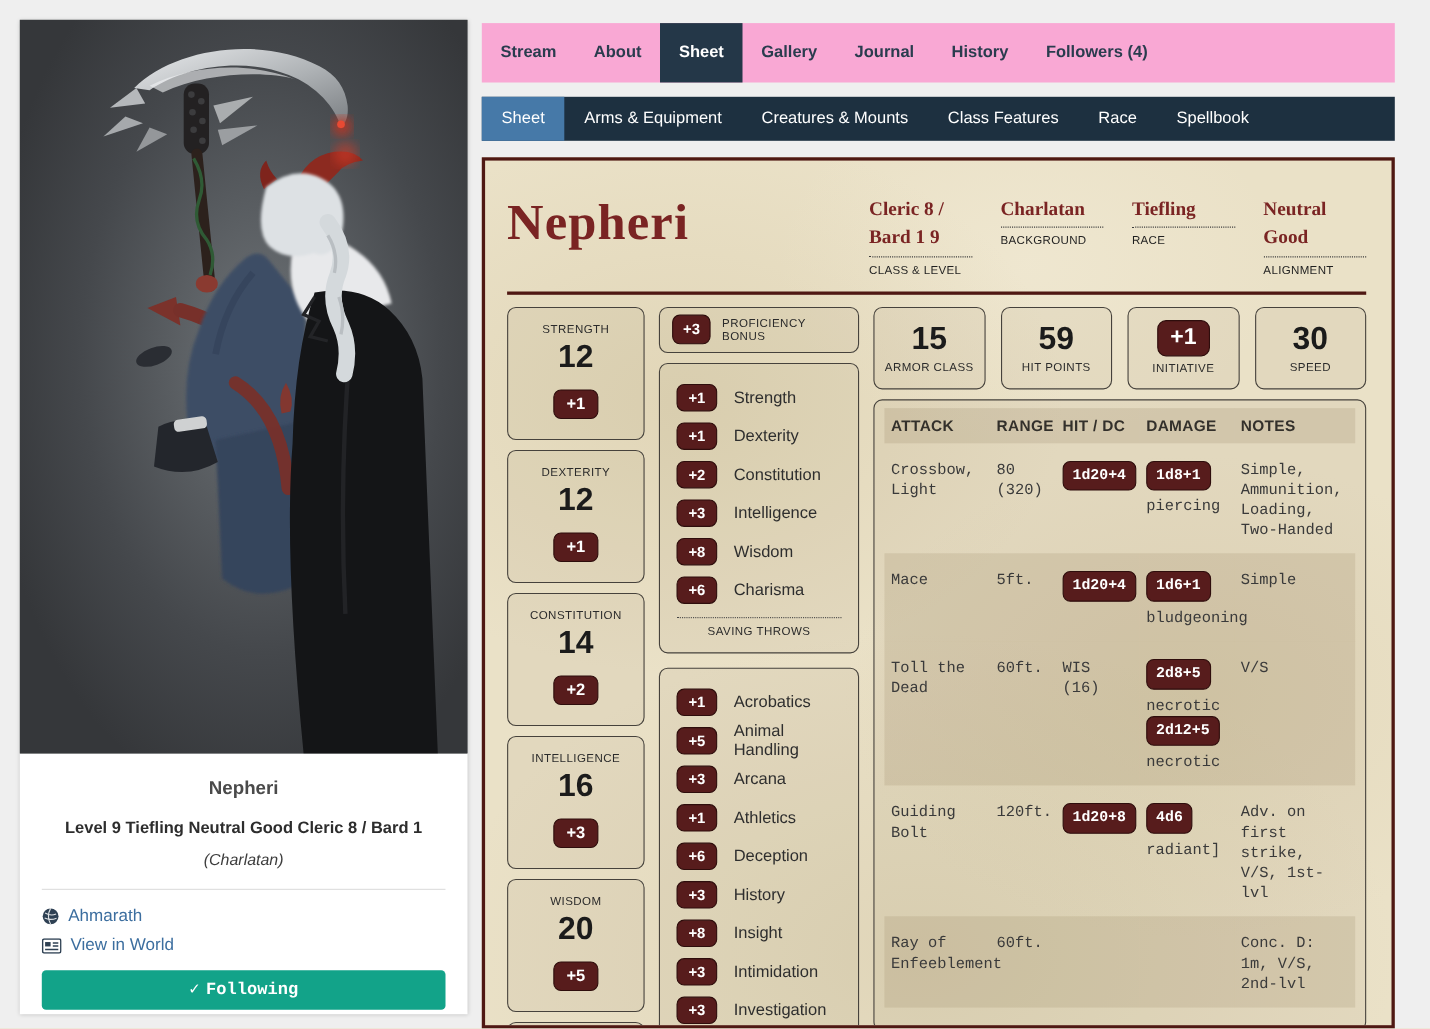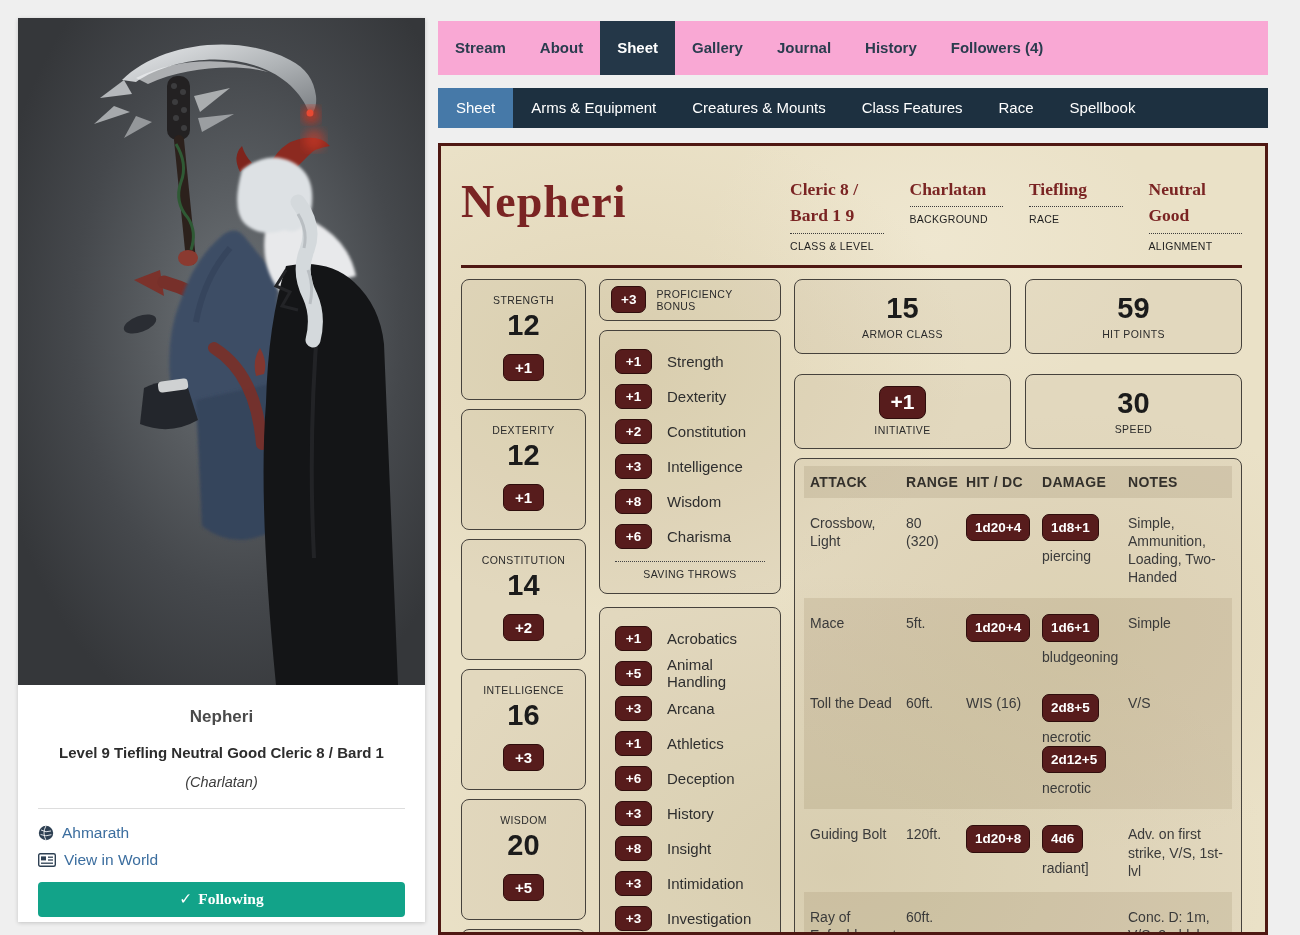--- a/index.html
+++ b/index.html
@@ -18,21 +18,21 @@
   .profile-info{padding:12px 20px 0;text-align:center}
   .profile-name{font-size:17px;font-weight:bold;color:#4a4a4a;margin:10px 0 16px}
   .profile-summary{font-size:15px;font-weight:bold;color:#2d2d2d;margin:11px;line-height:1.35}
   .profile-subtitle{font-style:italic;font-size:14.5px;color:#3d3d3d;margin:2px 0 0}
   .profile-divider{border:none;border-top:1px solid #ddd;margin:18px 0 15px}
   .profile-links{text-align:left}
   .profile-link{display:flex;align-items:center;gap:8px;color:#3c6e9f;font-size:15.5px;text-decoration:none;margin-bottom:9px;cursor:pointer}
   .profile-link svg{flex:none}
   .follow-btn{
     display:block;width:100%;margin-top:13px;background:#12a389;border:none;border-radius:4px;
-    color:#fff;font-size:15.5px;font-weight:bold;padding:8px 0 9px;cursor:pointer;font-family:Liberation Serif, serif;
+    color:#fff;font-size:15.5px;font-weight:bold;padding:8px 0 9px;cursor:pointer;font-family:Liberation Mono, monospace;
   }
   .follow-check{font-weight:normal;margin-right:6px}
   
   .main{position:absolute;left:438px;top:21px;width:830px}
   .top-tabs{background:#f9a8d4;height:54px;display:flex}
   .top-tab{line-height:54px;padding:0 17px;font-size:15px;font-weight:bold;color:#2a3c4e;text-decoration:none;cursor:pointer;white-space:nowrap}
   .top-tab.active{background:#243748;color:#fff}
   .sheet-tabs{background:#1d3040;height:40px;display:flex;margin-top:13px}
   .sheet-tab{line-height:40px;padding:0 18px;font-size:15px;color:#fff;text-decoration:none;cursor:pointer;white-space:nowrap}
   .sheet-tab.active{background:#4679a8}
@@ -79,37 +79,37 @@
   .prof-badge{font-size:13.5px;padding:5px 9px}
   .prof-label{font-size:10.5px;color:#2b2b2b;letter-spacing:.4px}
   .saves-box{padding:17px 15px 4px;margin-bottom:13px}
   .skills-box{padding:17px 15px 10px;min-height:420px}
   .mod-row{display:flex;align-items:center;gap:15px;margin-bottom:8px;height:27px}
   .mod-badge{font-size:13.5px;min-width:37px;text-align:center;padding:4px 0}
   .mod-name{font-size:15px;color:#2e2e2e}
   .saves-divider{border:none;border-top:1px dotted #444;margin:11px 0 6px}
   .saves-label{text-align:center;font-size:10.5px;color:#2b2b2b;letter-spacing:.4px;padding-bottom:9px}
   
-  .stats-grid{display:grid;grid-template-columns:1fr 1fr;gap:20px 14px;margin-bottom:9px}
+  .stats-grid{display:grid;grid-template-columns:1fr 1fr 1fr 1fr;gap:8px 14px;margin-bottom:9px}
   .stat-box{height:75px;display:flex;flex-direction:column;align-items:center;justify-content:center}
   .stat-value{font-size:29px;font-weight:bold;color:#1b1b1b;line-height:1.15}
   .stat-label{font-size:10.5px;color:#2b2b2b;letter-spacing:.4px;margin-top:2px}
   .stat-value.as-badge{
     font-size:21px;background:#571c1c;color:#fff;border:1px solid #2e0d0c;
     border-radius:8px;padding:3px 11px;margin-bottom:3px;
   }
   
   .attack-box{padding:7px 9px 20px;overflow:hidden}
   .attack-table{width:100%;border-collapse:collapse;table-layout:fixed}
   .attack-table th{
     background:rgba(96,72,40,.12);font-size:14px;font-weight:bold;color:#33302b;
     text-align:left;padding:8px 6px;letter-spacing:.3px;
   }
   .attack-table td{
-    font-size:14px;color:#3a3a3a;vertical-align:top;padding:16px 6px 12px;line-height:1.3;overflow:visible;
+    font-size:14px;color:#3a3a3a;vertical-align:top;padding:16px 6px 12px;line-height:1.3;overflow:visible;font-family:Liberation Mono, monospace;
   }
   .attack-table tr.striped td{background:rgba(113,92,56,.13)}
   .attack-table td .badge{font-size:13.5px;padding:4px 8px;margin:0 0 3px}
   .dmg-type{margin-top:3px;white-space:nowrap}
 </style>
 </head>
 <body>
 
 <aside class="profile-card">
   <svg class="portrait" viewBox="0 0 407 667" preserveAspectRatio="none">

